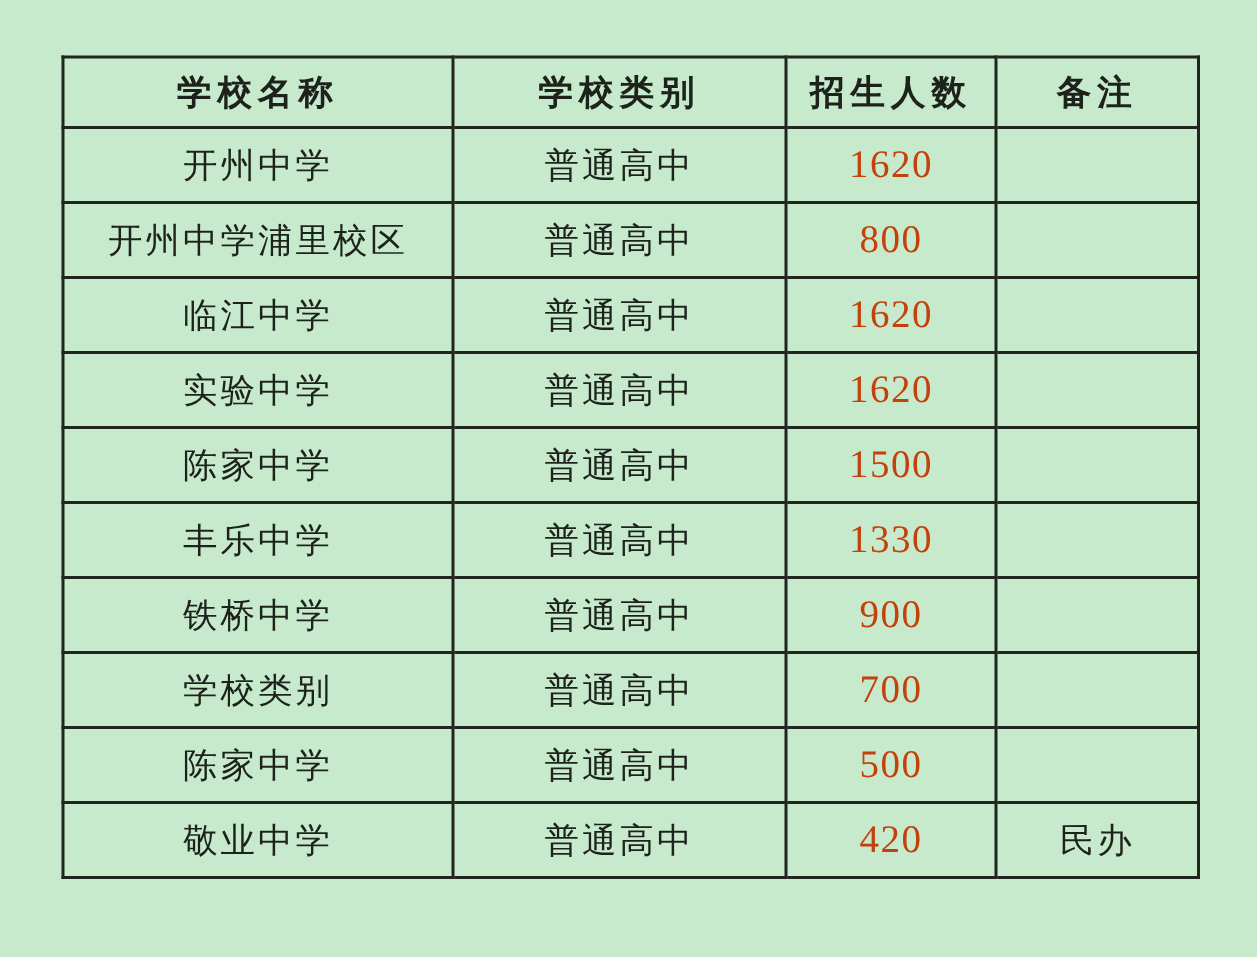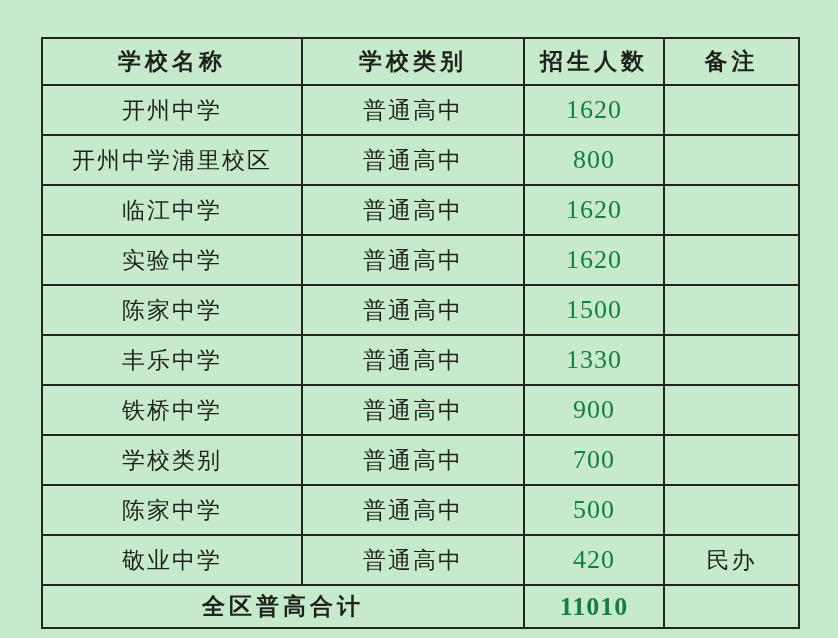--- a/index.html
+++ b/index.html
@@ -44,21 +44,21 @@
   }
   .enroll-table td {
     height: 48px;
     font-size: 23px;
     font-weight: normal;
     letter-spacing: 2px;
   }
   .enroll-table td.num {
     font-size: 26px;
     letter-spacing: 1px;
-    color: #15803d;
+    color: #c2410c;
   }
   .enroll-table tr.footer-row td {
     height: 41px;
     font-weight: bold;
     letter-spacing: 4px;
   }
   .enroll-table tr.footer-row td.num {
     letter-spacing: 1px;
   }
 </style>
@@ -135,20 +135,15 @@
         <td>普通高中</td>
         <td class="num">500</td>
         <td></td>
       </tr>
       <tr>
         <td>敬业中学</td>
         <td>普通高中</td>
         <td class="num">420</td>
         <td>民办</td>
       </tr>
-      <tr class="footer-row">
-        <td colspan="2">全区普高合计</td>
-        <td class="num">11010</td>
-        <td></td>
-      </tr>
     </tbody>
   </table>
 </div>
 
 </body></html>

